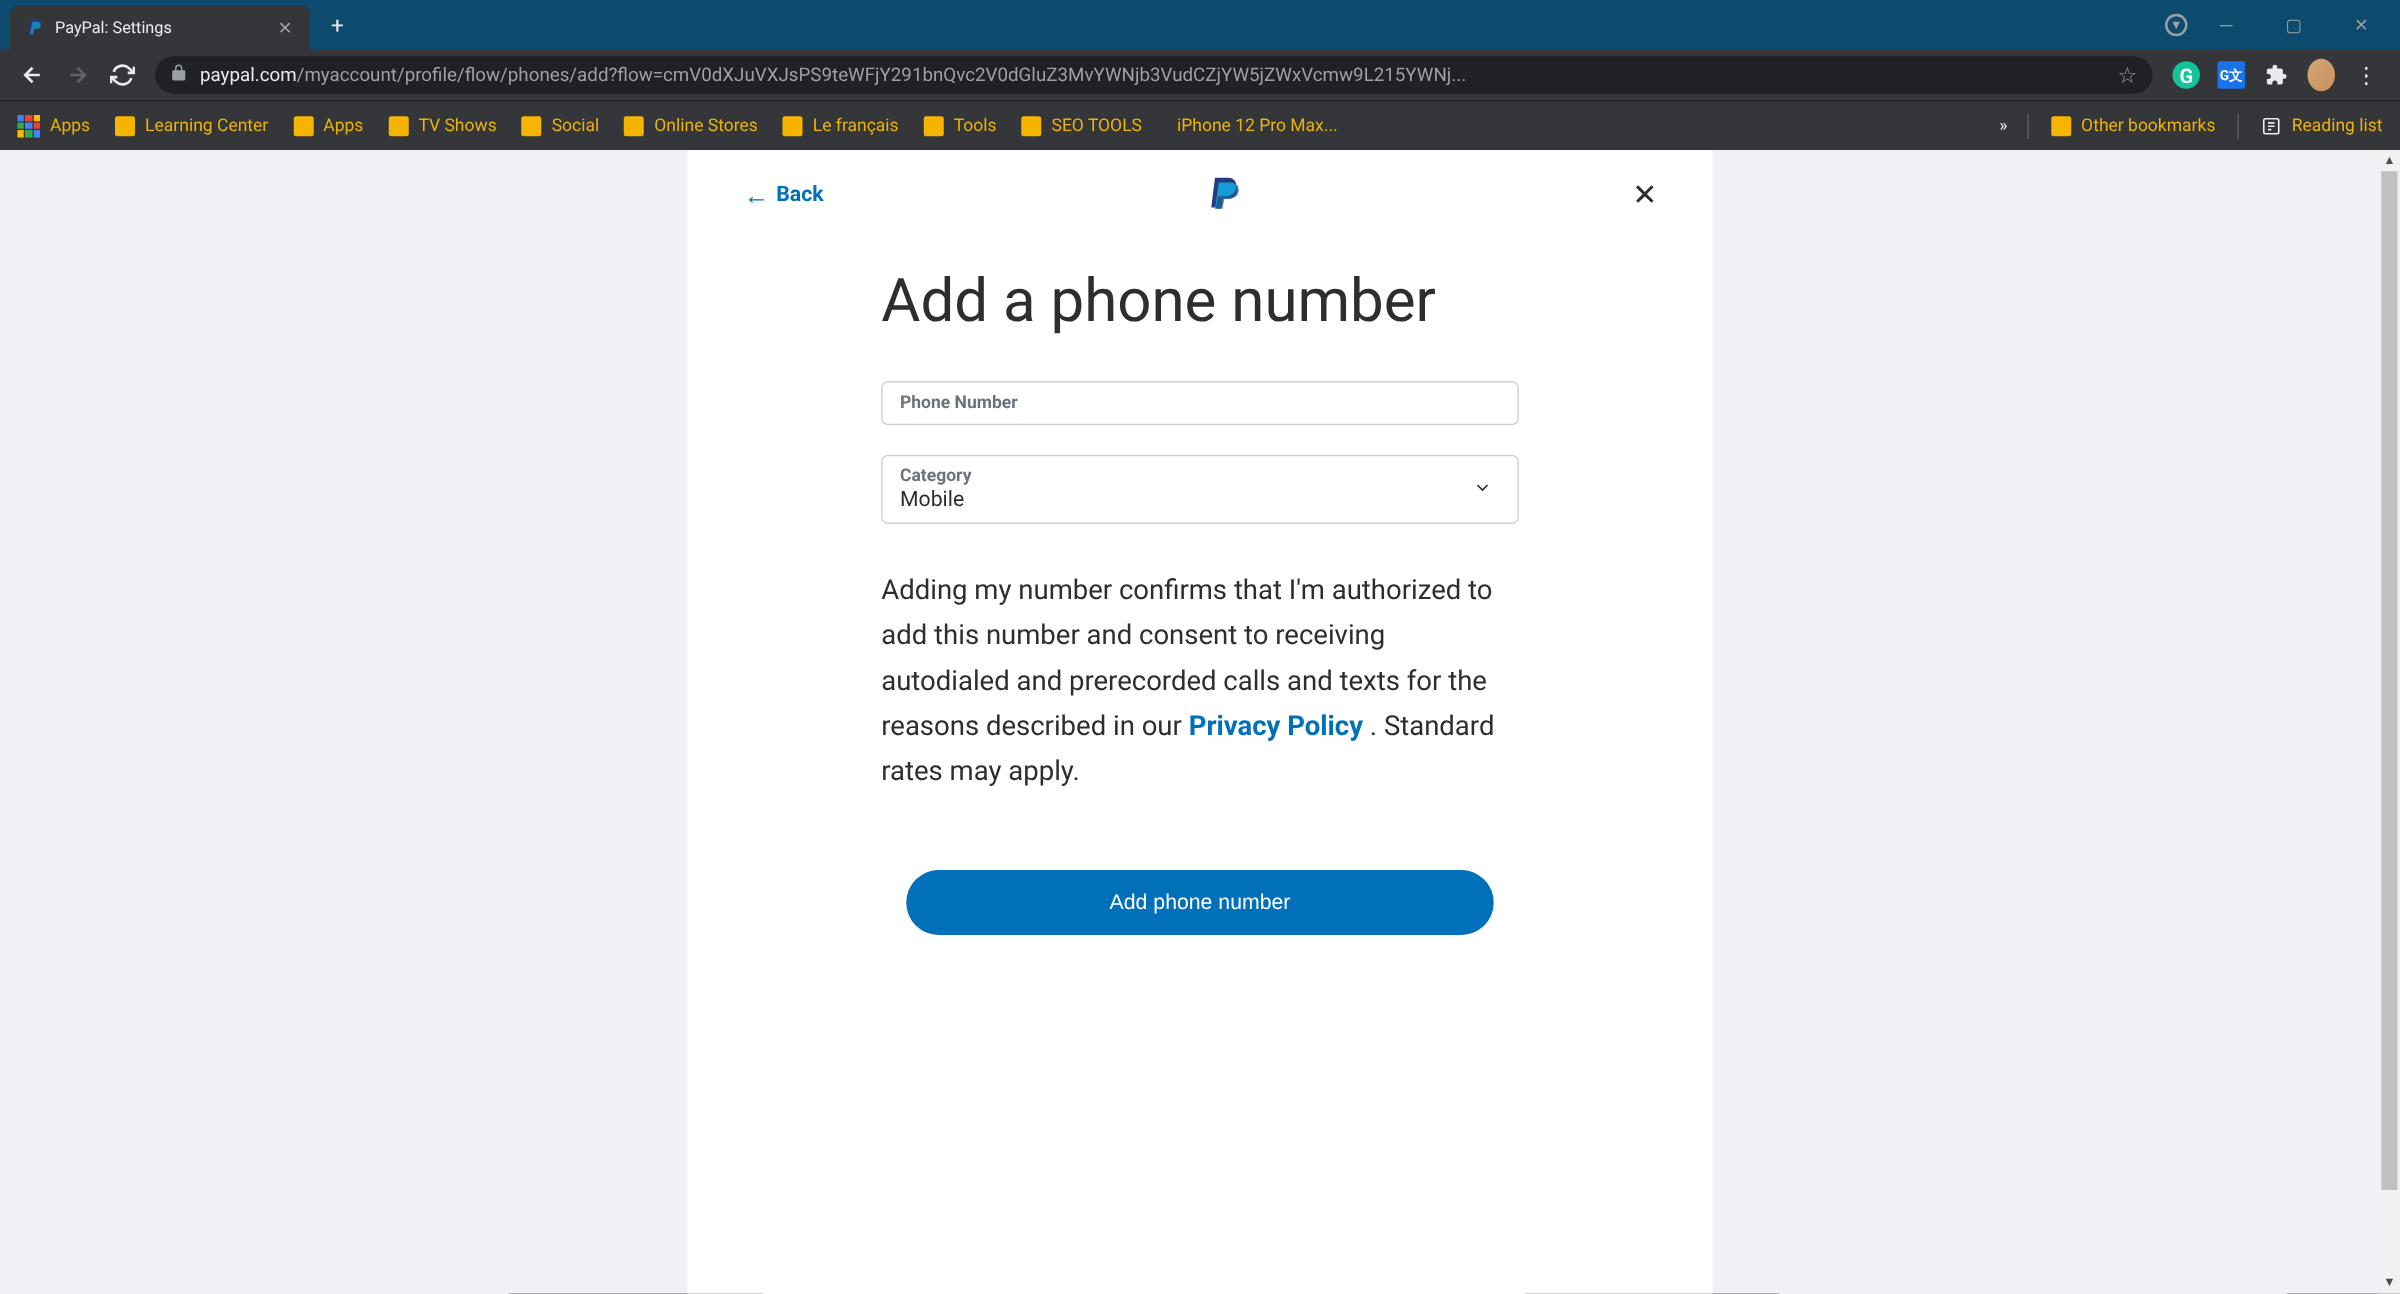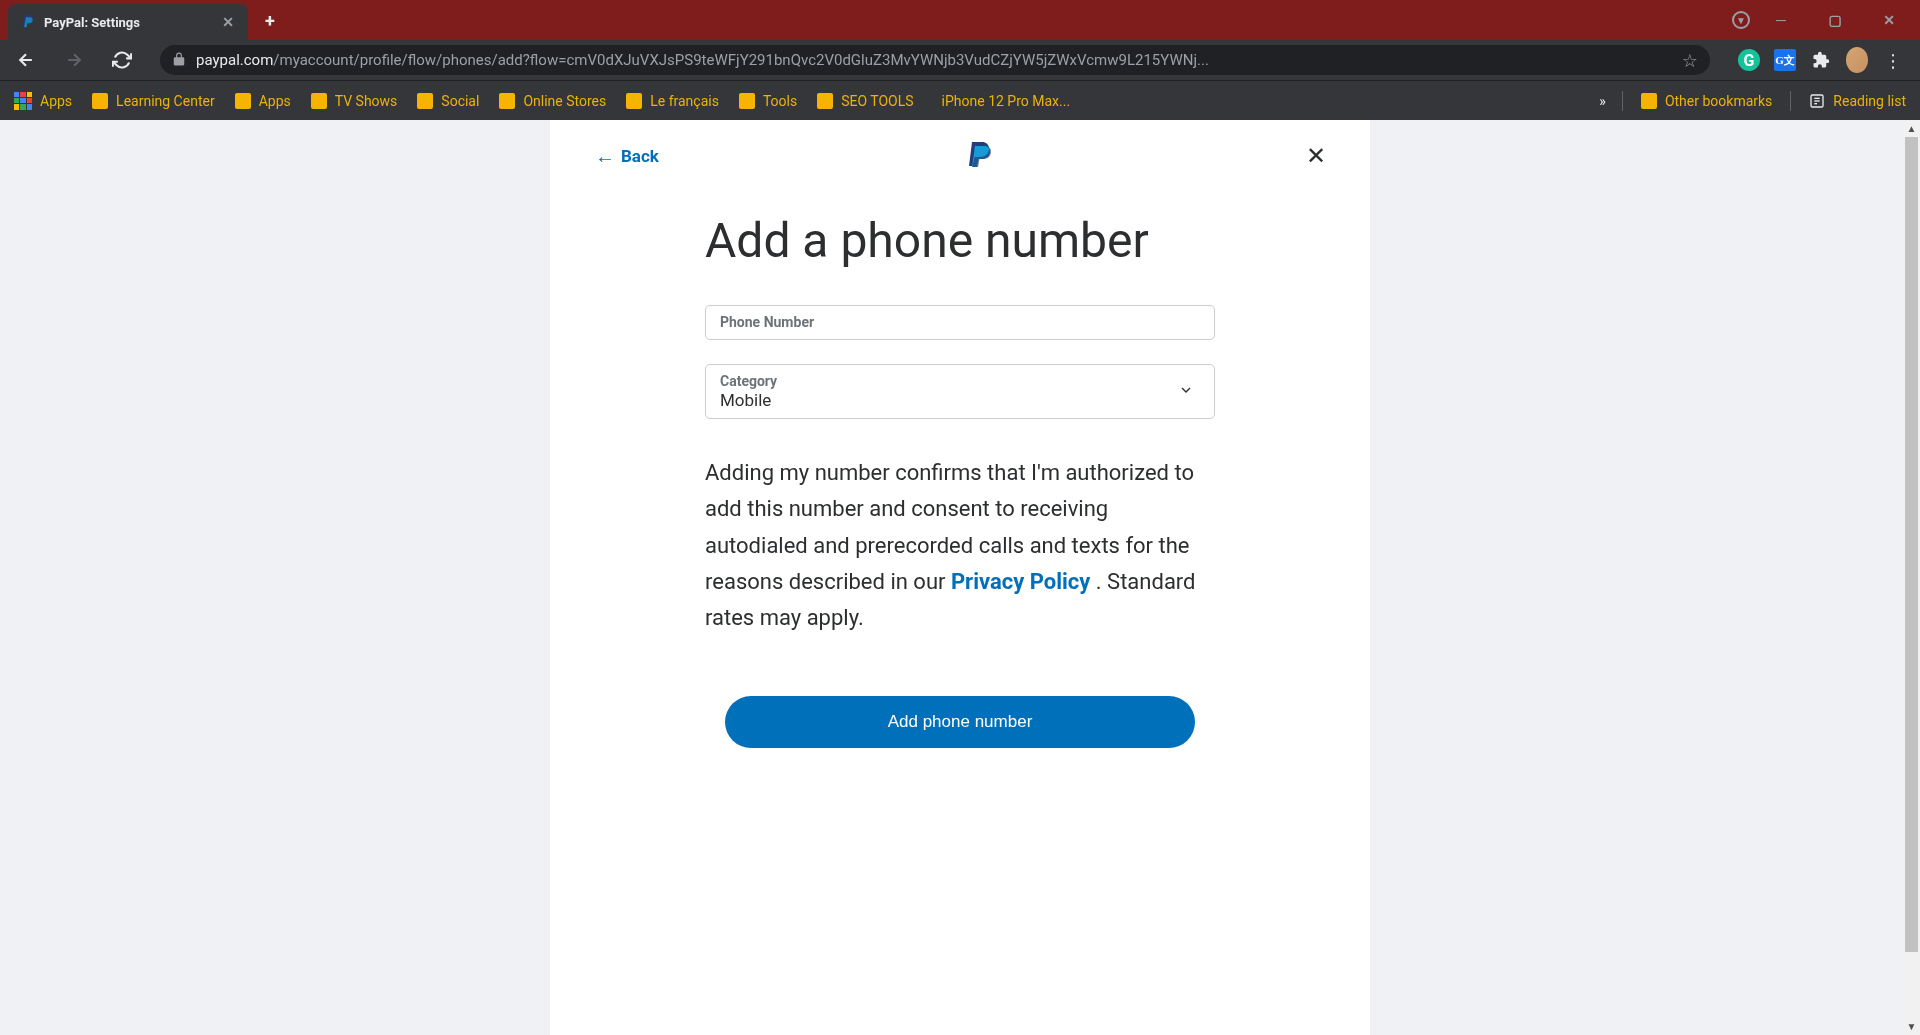--- a/index.html
+++ b/index.html
@@ -10,25 +10,24 @@
     body {
       font-family: -apple-system, BlinkMacSystemFont, "Segoe UI", Roboto, Helvetica, Arial, sans-serif;
       background: #202124;
       width: 1920px;
       height: 1035px;
       overflow: hidden;
     }
     
     
     .browser-top {
-      background: #7f1d1d;
+      background: #0c4a6e;
       height: 40px;
       display: flex;
       align-items: center;
-      font-weight: bold;
     }
     .tab {
       background: #35363a;
       height: 36px;
       margin-top: 4px;
       margin-left: 8px;
       display: flex;
       align-items: center;
       padding: 0 12px;
       border-radius: 8px 8px 0 0;
@@ -93,21 +92,21 @@
       color: #9aa0a6;
     }
     
     
     .address-toolbar {
       background: #35363a;
       height: 40px;
       display: flex;
       align-items: center;
       padding: 0 8px;
-      gap: 12px;
+      gap: 0;
     }
     .nav-btn {
       width: 36px;
       height: 36px;
       display: flex;
       align-items: center;
       justify-content: center;
       color: #e8eaed;
       cursor: pointer;
     }
@@ -166,21 +165,20 @@
       border-radius: 50%;
       color: white;
       font-weight: bold;
     }
     .translate {
       background: #1a73e8;
       border-radius: 2px;
       color: white;
       font-size: 11px;
       font-weight: bold;
-      font-family: Liberation Serif, serif;
     }
     .puzzle {
       color: #e8eaed;
     }
     .avatar {
       width: 26px;
       height: 26px;
       border-radius: 50%;
       background: linear-gradient(135deg, #d4a574, #c89060);
     }

